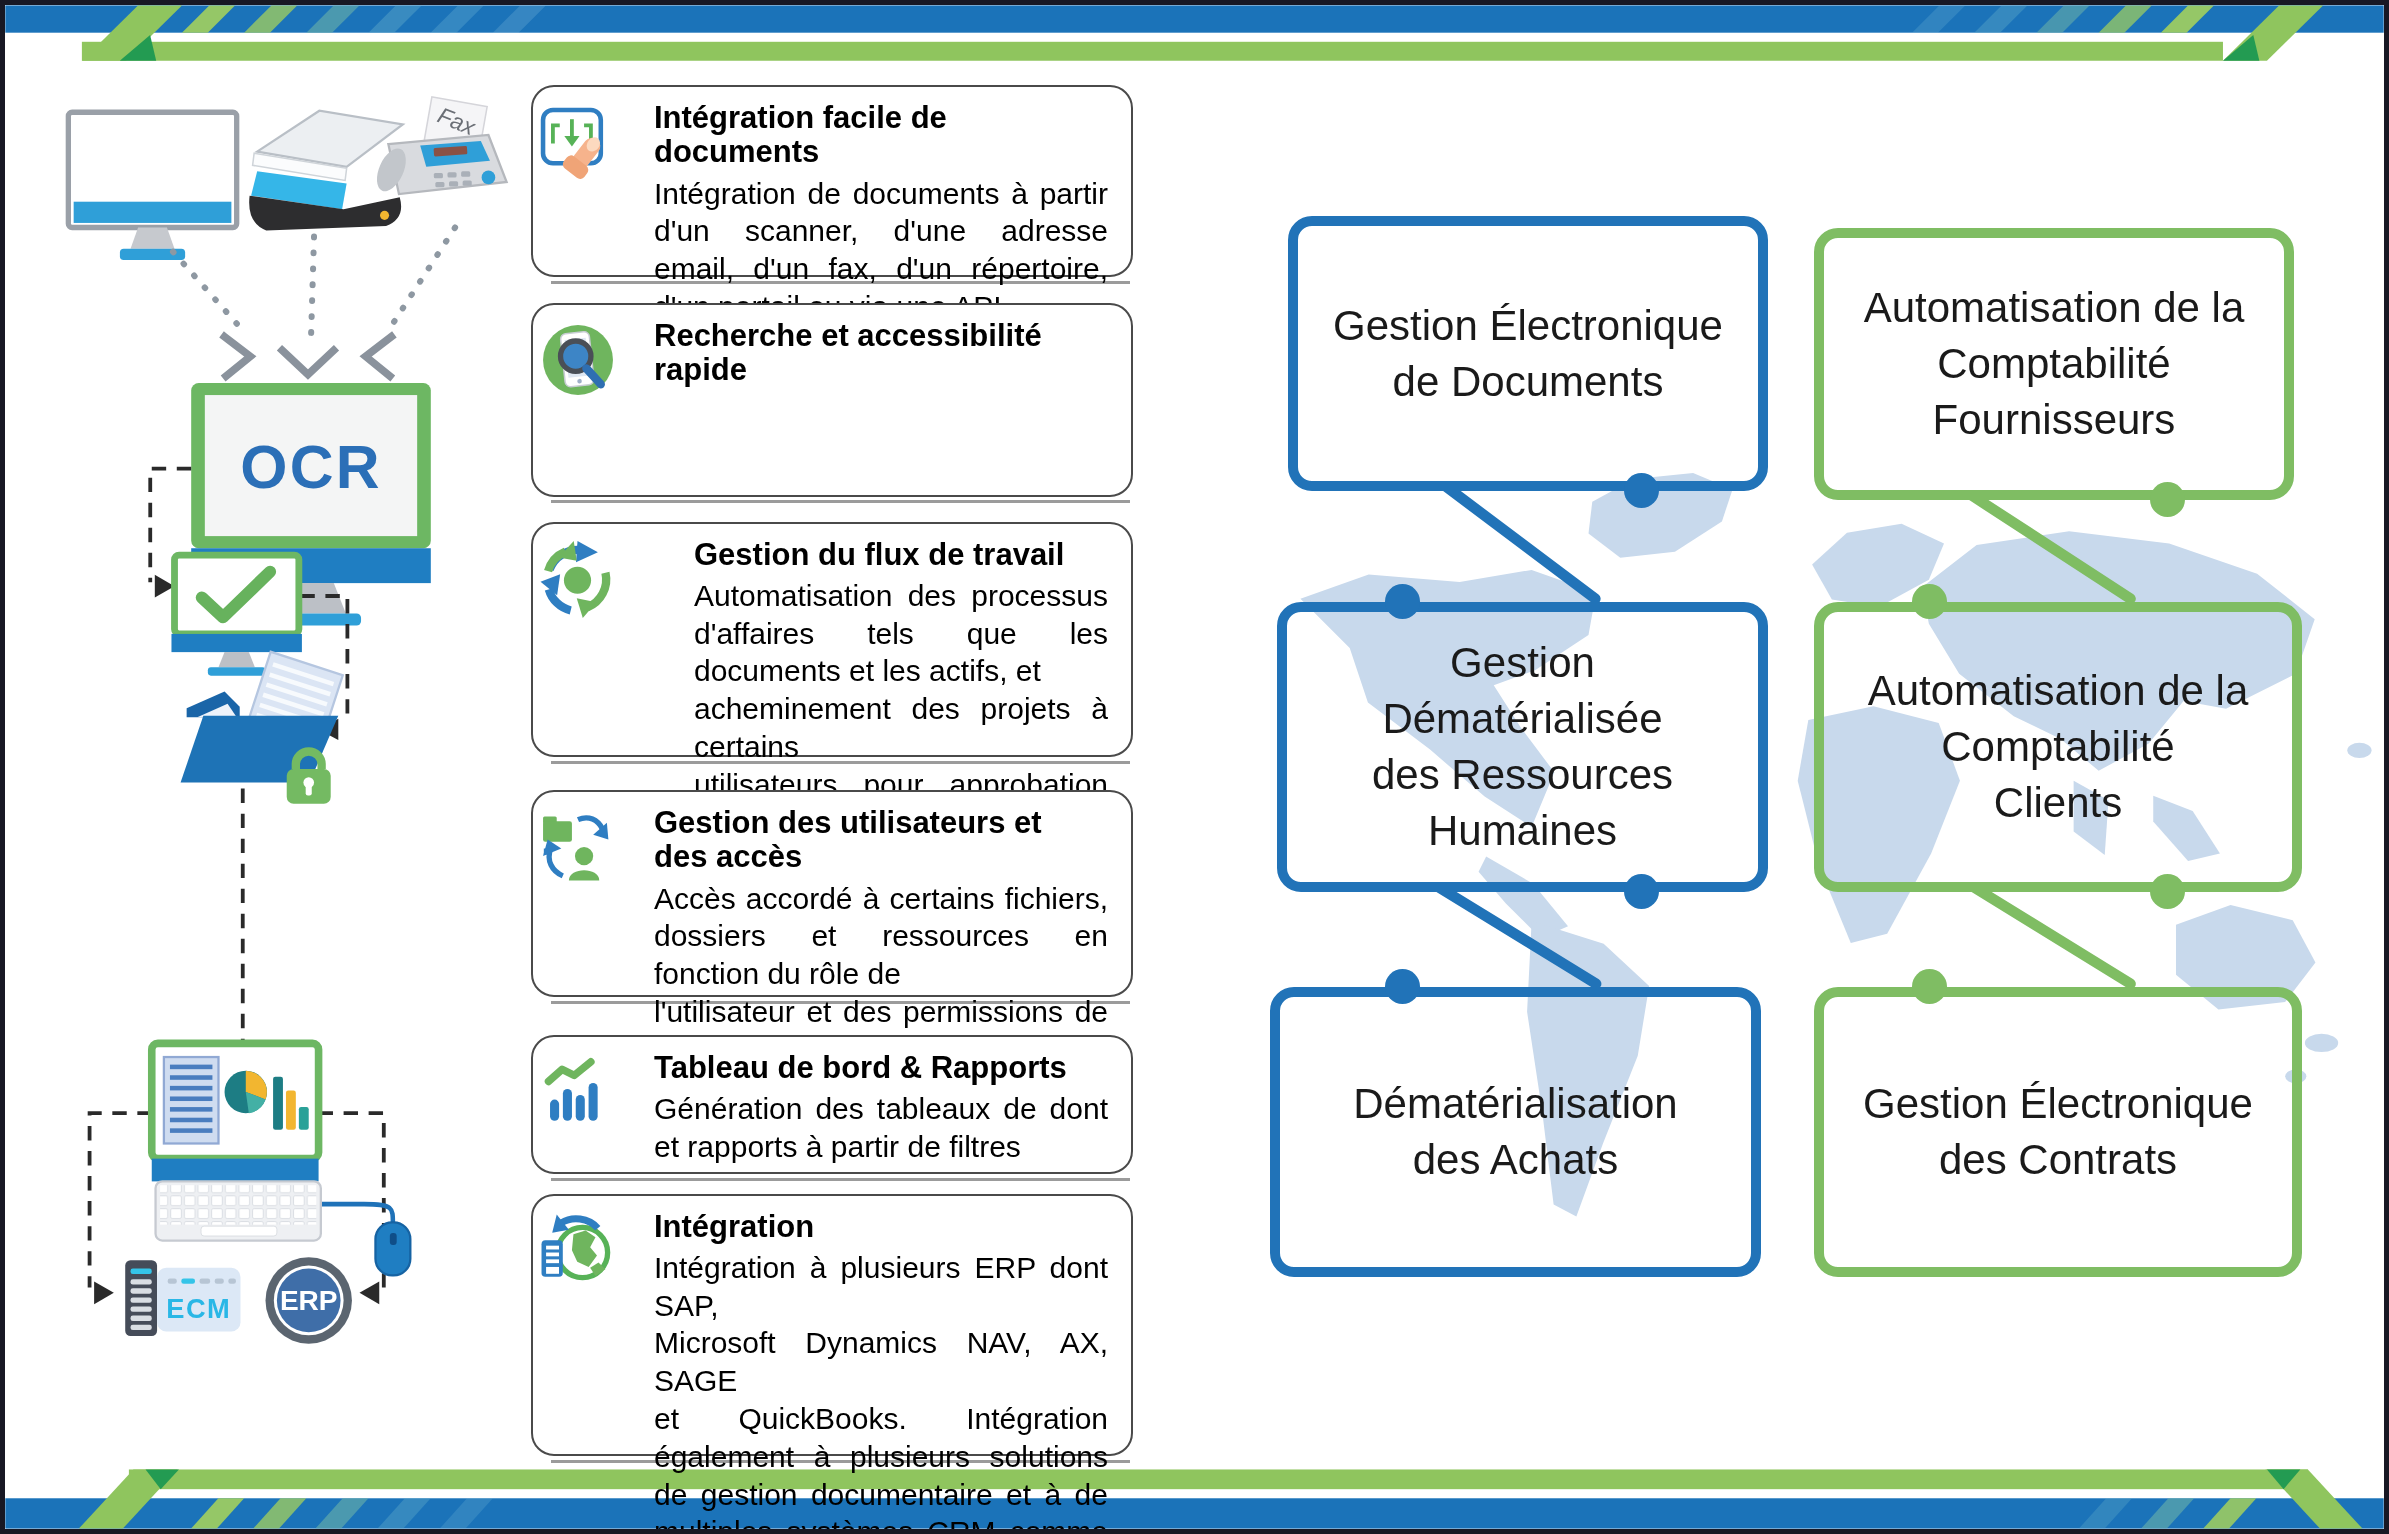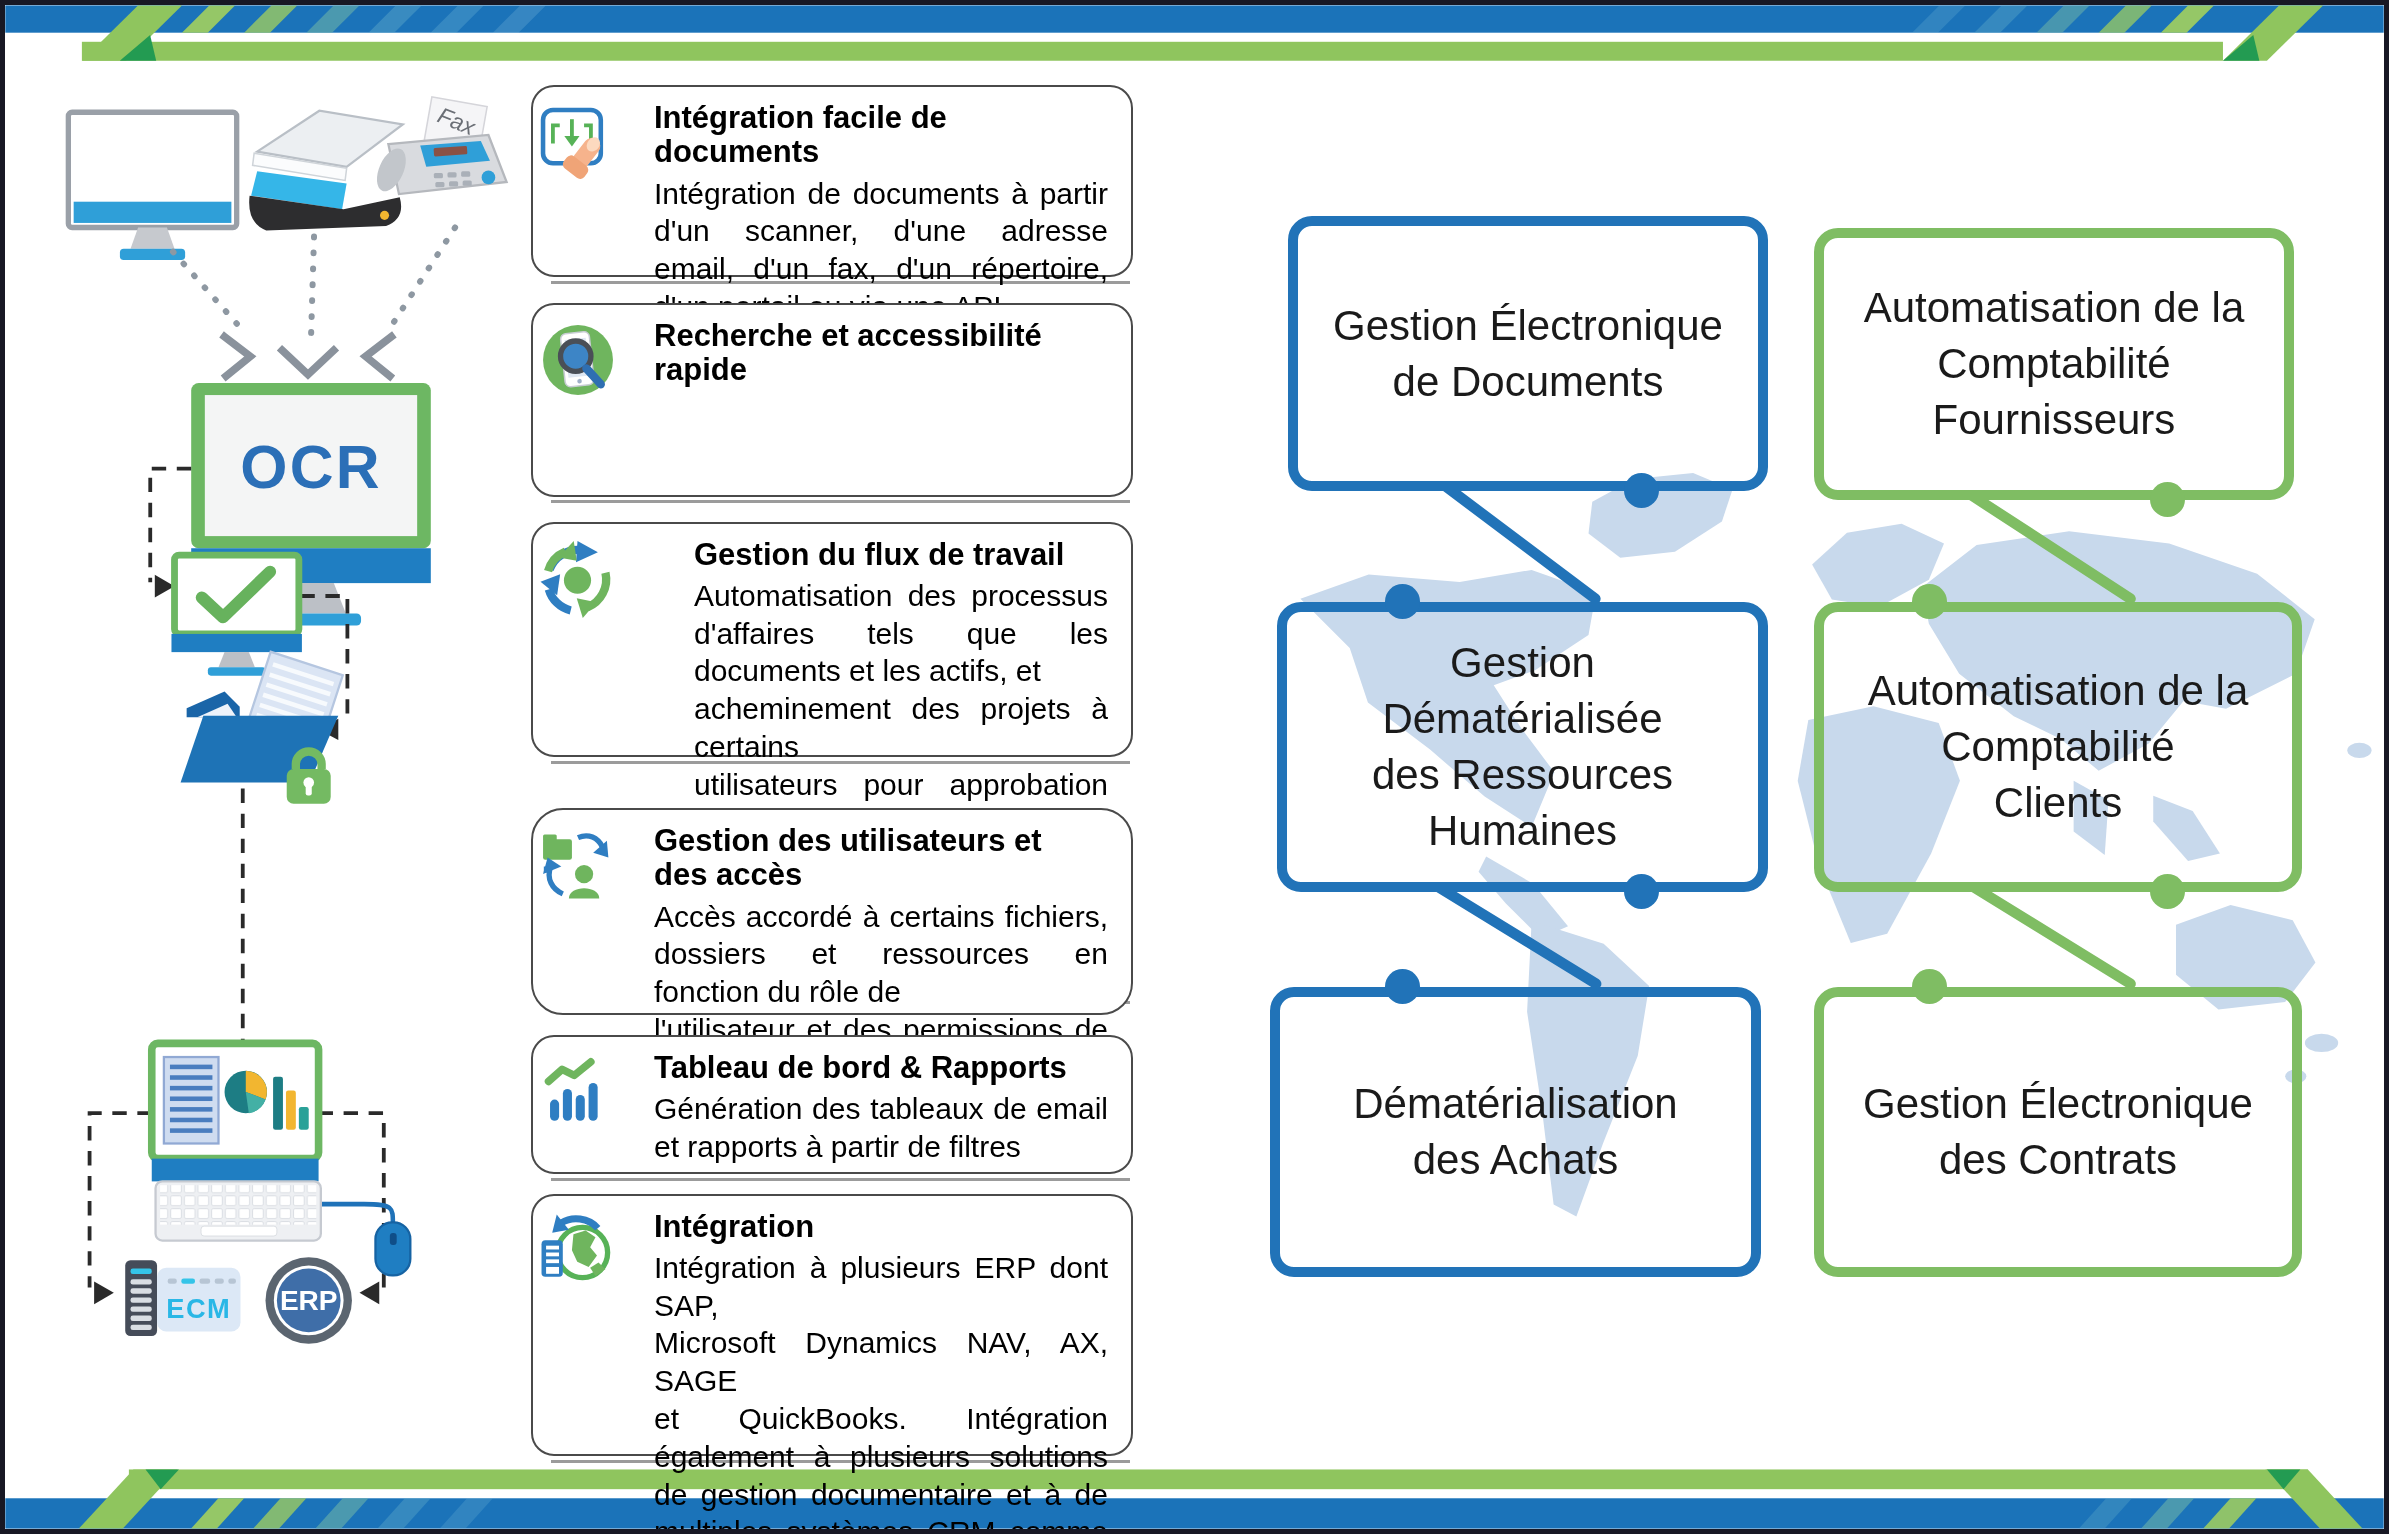--- a/index.html
+++ b/index.html
@@ -301,21 +301,21 @@
     </div>
     <div class="card-text">
       <h3>Gestion du flux de travail</h3>
       <p>Automatisation des processus d'affaires tels que les documents et les actifs, et
 acheminement des projets à certains
 utilisateurs pour approbation afin d'accroître l'efficacité et rationaliser les activités</p>
     </div>
   </div>
   <div class="card-shadow" style="top:761px;"></div>
 
-  <div class="card" style="top:808px;height:203px;border-radius:32px;">
+  <div class="card" style="top:790px;height:203px;">
     <div class="card-icon">
       <svg width="76" height="79" viewBox="0 0 100 104">
         <rect x="4" y="10" width="18" height="9" rx="2" fill="#6fb55e"></rect>
         <rect x="4" y="16" width="38" height="27" rx="3" fill="#6fb55e"></rect>
         <path d="M50,14 C64,8 76,14 82,26" fill="none" stroke="#2f7ec2" stroke-width="7"></path>
         <polygon points="88,18 90,40 70,34" fill="#2f7ec2"></polygon>
         <circle cx="58" cy="62" r="12" fill="#6fb55e"></circle>
         <path d="M38,94 C38,76 78,76 78,94 Z" fill="#6fb55e"></path>
         <path d="M30,88 C16,82 8,68 14,52" fill="none" stroke="#2f7ec2" stroke-width="7"></path>
         <polygon points="4,62 10,40 28,52" fill="#2f7ec2"></polygon>
@@ -338,21 +338,21 @@
         <g fill="#2f7ec2">
           <rect x="8" y="60" width="12" height="28" rx="6"></rect>
           <rect x="25" y="46" width="12" height="42" rx="6"></rect>
           <rect x="42" y="54" width="12" height="34" rx="6"></rect>
           <rect x="59" y="38" width="12" height="50" rx="6"></rect>
         </g>
       </svg>
     </div>
     <div class="card-text">
       <h3>Tableau de bord &amp; Rapports</h3>
-      <p>Génération des tableaux de email et rapports à partir de filtres</p>
+      <p>Génération des tableaux de dont et rapports à partir de filtres</p>
     </div>
   </div>
   <div class="card-shadow" style="top:1178px;"></div>
 
   <div class="card" style="top:1194px;height:258px;">
     <div class="card-icon">
       <svg width="76" height="76" viewBox="0 0 100 100">
         <circle cx="56" cy="52" r="33" fill="#fff" stroke="#57b257" stroke-width="7"></circle>
         <path d="M44,28 l16,-5 l13,9 l-7,13 l9,11 l-11,15 l-15,-7 l-7,-15 z" fill="#6fb55e"></path>
         <path d="M66,72 l11,-7 l9,9 l-13,9 z" fill="#6fb55e"></path>

